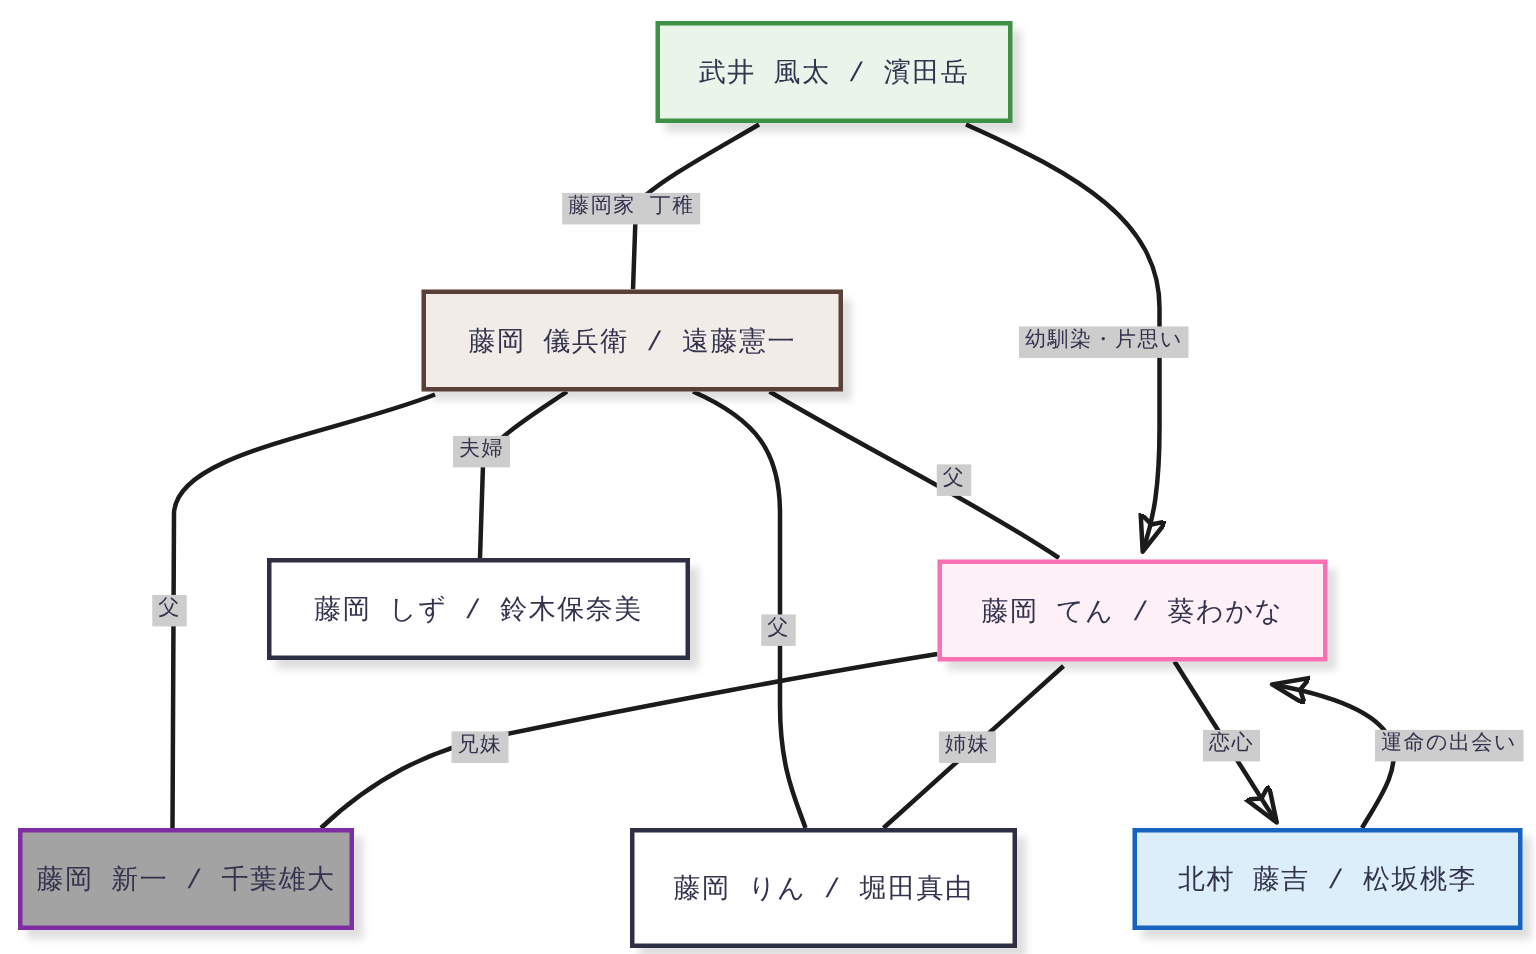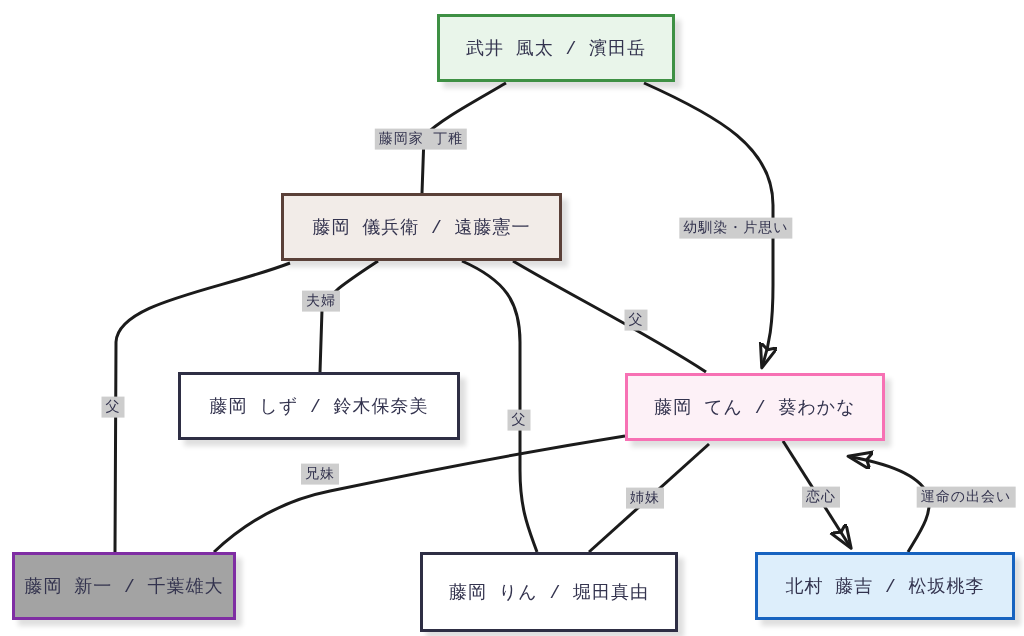--- a/index.html
+++ b/index.html
@@ -51,18 +51,18 @@
       <div class="node" style="left: 420px; top: 552px; width: 258px; height: 80px; border-color: rgb(46, 46, 68); background: rgb(255, 255, 255);">藤岡 りん / 堀田真由</div>
       <div class="node" style="left: 755px; top: 552px; width: 260px; height: 68px; border-color: rgb(23, 99, 192); background: rgb(221, 238, 251);">北村 藤吉 / 松坂桃李</div>
     </div>
   <div id="labels-layer">
       <span class="edge-label" style="left: 421px; top: 139px;">藤岡家 丁稚</span>
       <span class="edge-label" style="left: 736px; top: 228px;">幼馴染・片思い</span>
       <span class="edge-label" style="left: 321px; top: 301px; text-align: center;">夫婦</span>
       <span class="edge-label" style="left: 113px; top: 407px;">父</span>
       <span class="edge-label" style="left: 519px; top: 420px;">父</span>
       <span class="edge-label" style="left: 636px; top: 320px;">父</span>
-      <span class="edge-label" style="left: 320px; top: 474px;">兄妹</span>
+      <span class="edge-label" style="left: 320px; top: 498px;">兄妹</span>
       <span class="edge-label" style="left: 645px; top: 498px;">姉妹</span>
       <span class="edge-label" style="left: 821px; top: 497px;">恋心</span>
       <span class="edge-label" style="left: 966px; top: 497px;">運命の出会い</span>
     </div>
 </div>
 
 </body></html>

